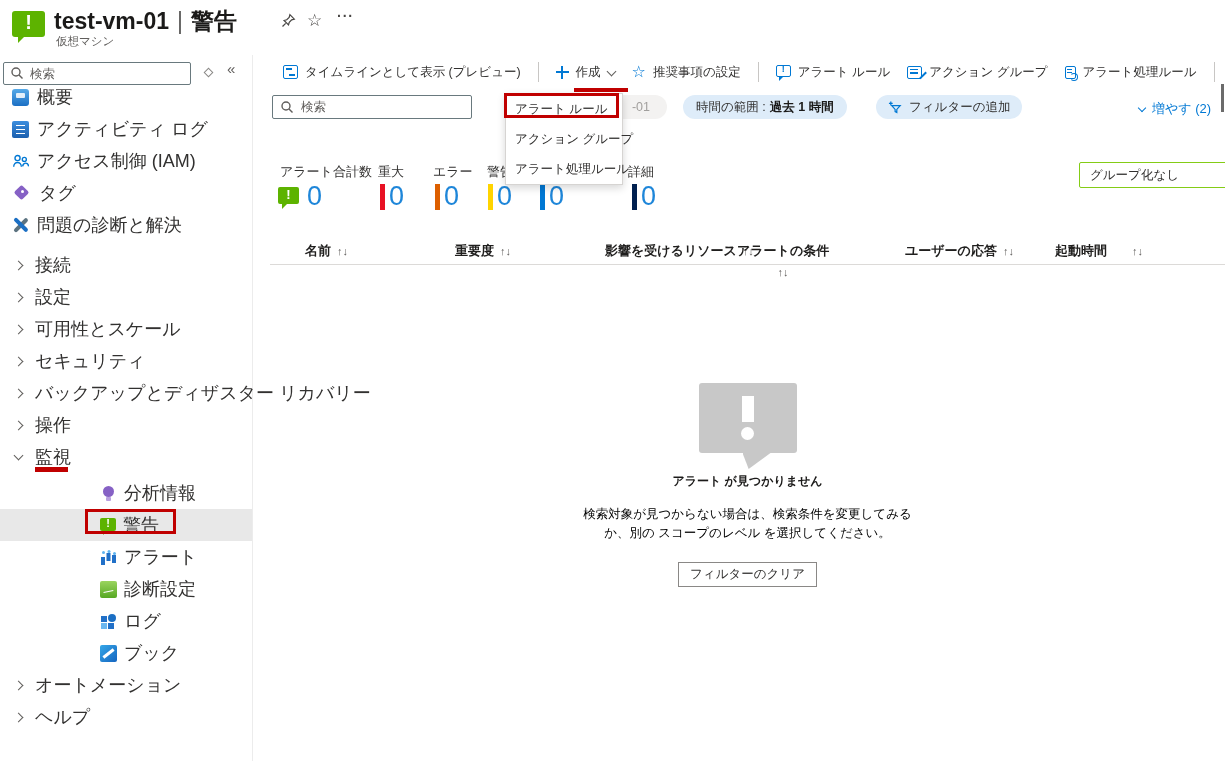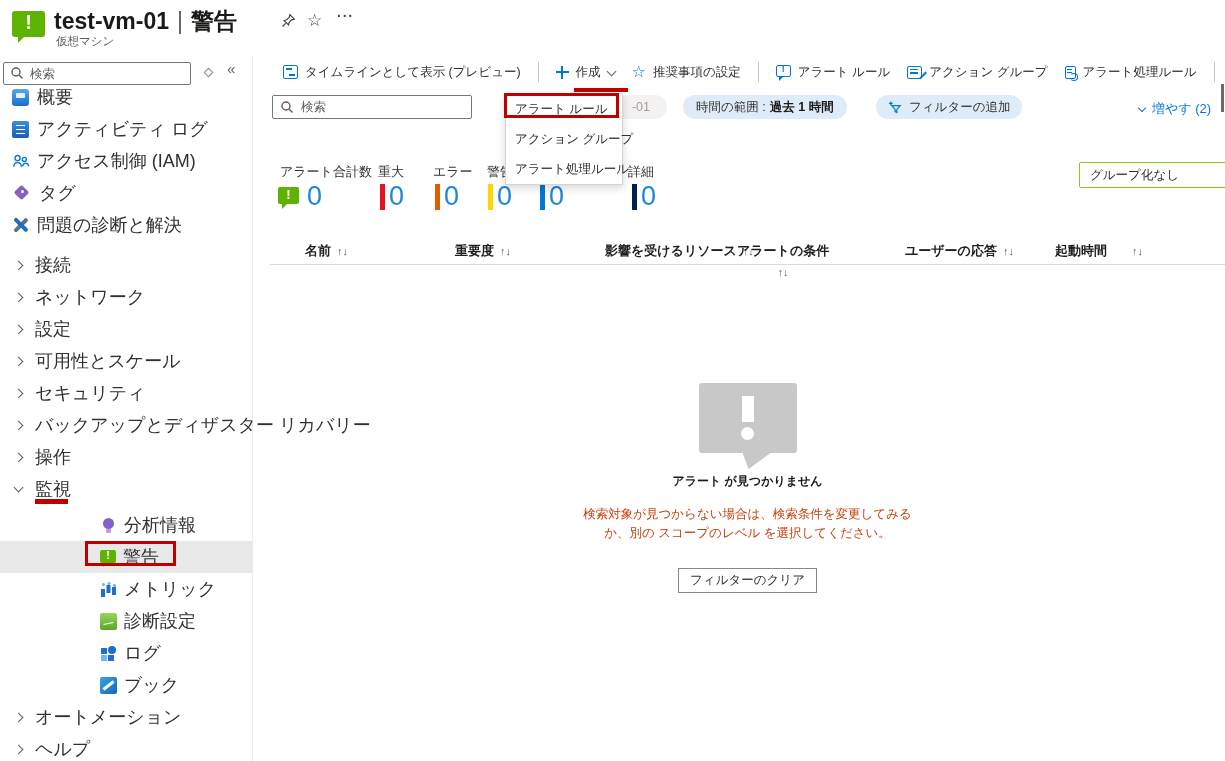--- a/index.html
+++ b/index.html
@@ -165,21 +165,21 @@
   .sort { font-size:11px; color:#605e5c; font-weight:400; }
 
   
   .empty { position:absolute; left:270px; top:383px; width:955px; text-align:center; }
   .e-icon { width:98px; height:70px; margin:0 auto; position:relative; background:#c8c8c8; border-radius:3px; }
   .e-bar { position:absolute; left:43px; top:13px; width:12px; height:26px; background:#fff; }
   .e-dot { position:absolute; left:42.5px; top:44px; width:13px; height:13px; background:#fff; border-radius:50%; }
   .e-tail { position:absolute; left:44px; top:70px; width:28px; height:16px; background:#c8c8c8;
     clip-path:polygon(0 0,100% 0,22% 100%); }
   .e-title { margin-top:20px; font-size:12px; font-weight:bold; color:#1b1a19; }
-  .e-msg { margin:15px auto 10px; width:345px; font-size:12.5px; line-height:1.55; color:#c2410c; }
+  .e-msg { margin:15px auto 4px; width:345px; font-size:12.5px; line-height:1.55; color:#000000; }
   .e-btn { display:inline-block; margin-top:14px; padding:3px 11px; border:1px solid #8a8886;
     background:#fff; font-size:12.5px; color:#323130; cursor:pointer; }
 
   .vscroll { position:absolute; left:1221px; top:84px; width:2.5px; height:28px; background:#6b6b6b; }
 </style>
 </head>
 <body>
 
 <div id="app">
 
@@ -236,24 +236,20 @@
         <span class="ic ic-diag"></span>
         <span>問題の診断と解決</span>
       </div>
 
       <div class="nav-item exp group-gap">
         <span class="chev r"></span>
         <span>接続</span>
       </div>
       <div class="nav-item exp">
         <span class="chev r"></span>
-        <span>ネットワーク</span>
-      </div>
-      <div class="nav-item exp">
-        <span class="chev r"></span>
         <span>設定</span>
       </div>
       <div class="nav-item exp">
         <span class="chev r"></span>
         <span>可用性とスケール</span>
       </div>
       <div class="nav-item exp">
         <span class="chev r"></span>
         <span>セキュリティ</span>
       </div>
@@ -275,21 +271,21 @@
         <span class="ic ic-insights"></span>
         <span>分析情報</span>
       </div>
       <div class="nav-item sub sel">
         <span class="sb-bubble"></span>
         <span>警告</span>
         <span class="ann ann-box" style="left: 85px; top: 0px; width: 91px; height: 25px; border-color: rgb(192, 0, 0);"></span>
       </div>
       <div class="nav-item sub">
         <span class="ic ic-metrics"></span>
-        <span>メトリック</span>
+        <span>アラート</span>
       </div>
       <div class="nav-item sub">
         <span class="ic ic-diagset"></span>
         <span>診断設定</span>
       </div>
       <div class="nav-item sub">
         <span class="ic ic-logs"></span>
         <span>ログ</span>
       </div>
       <div class="nav-item sub">

